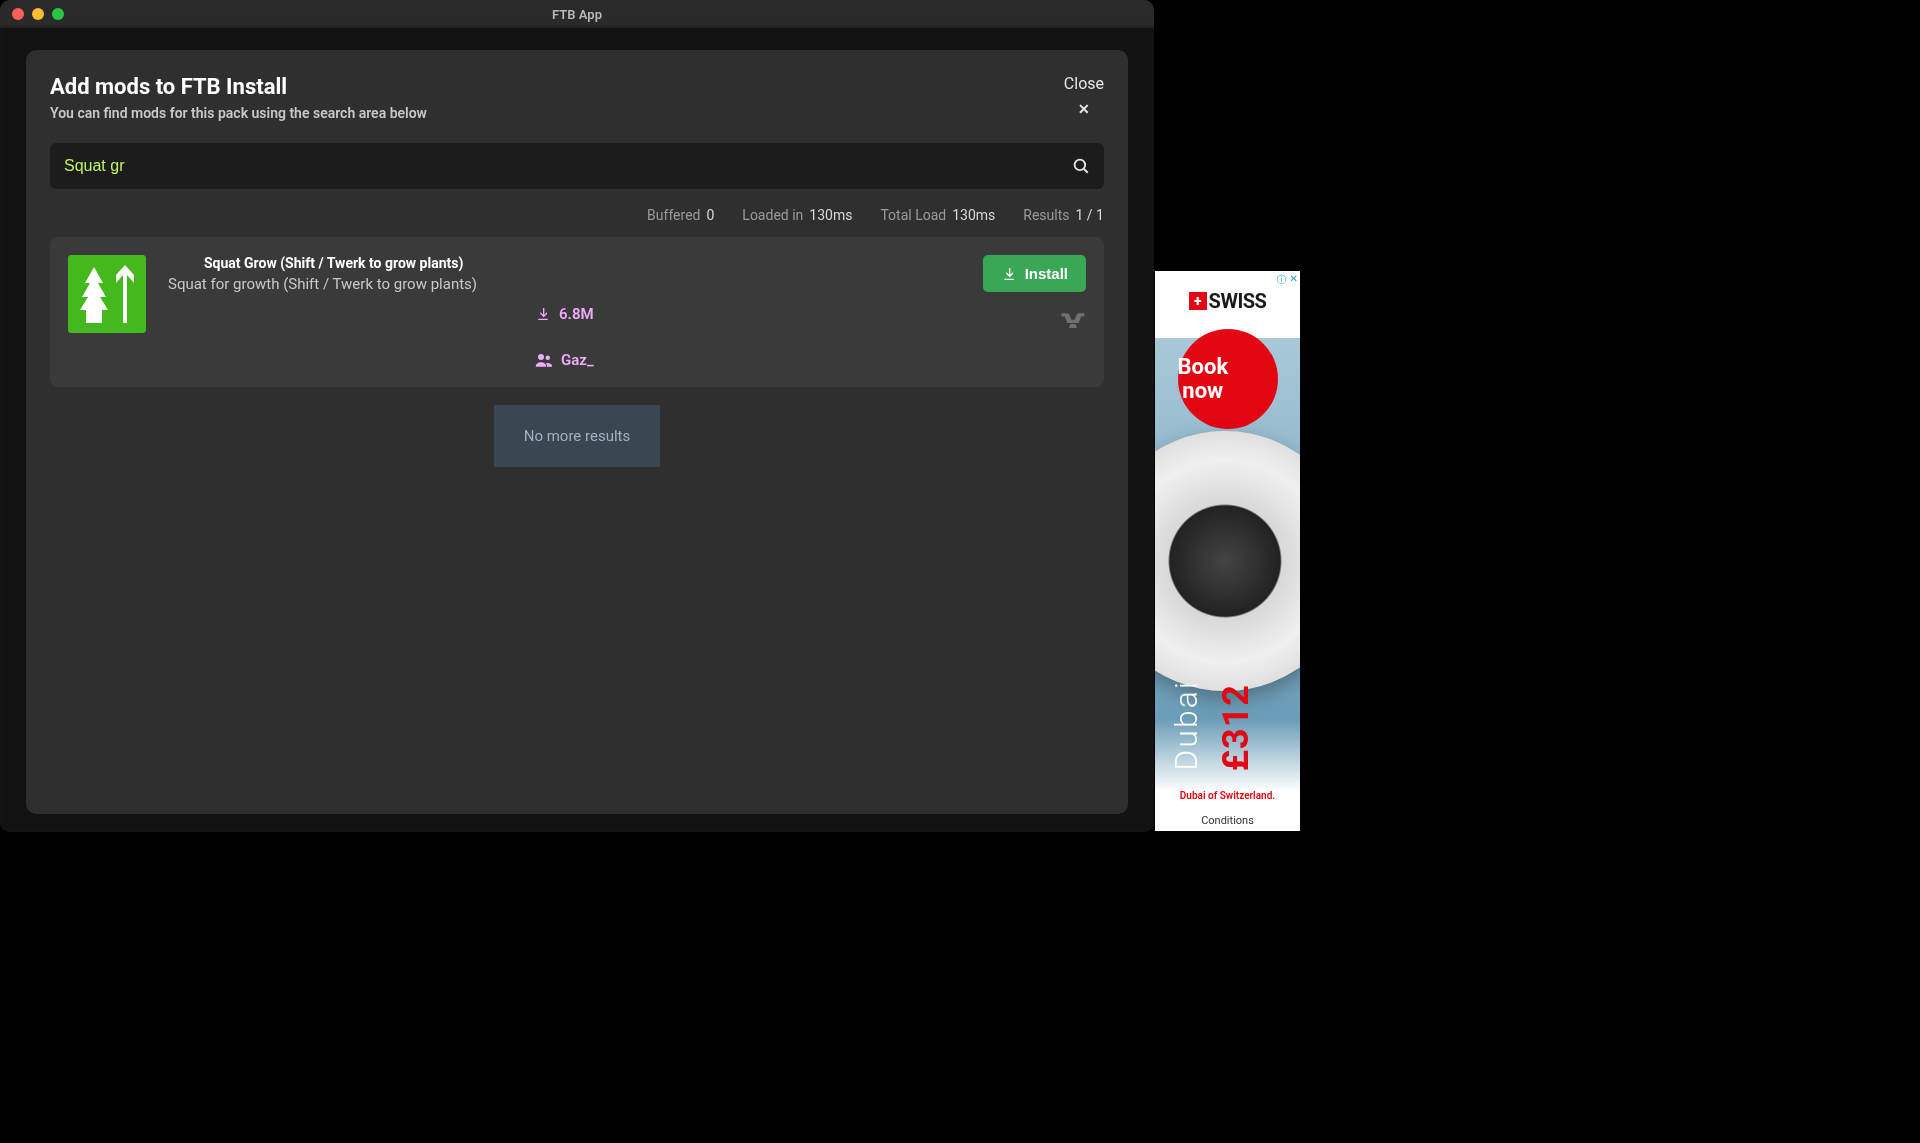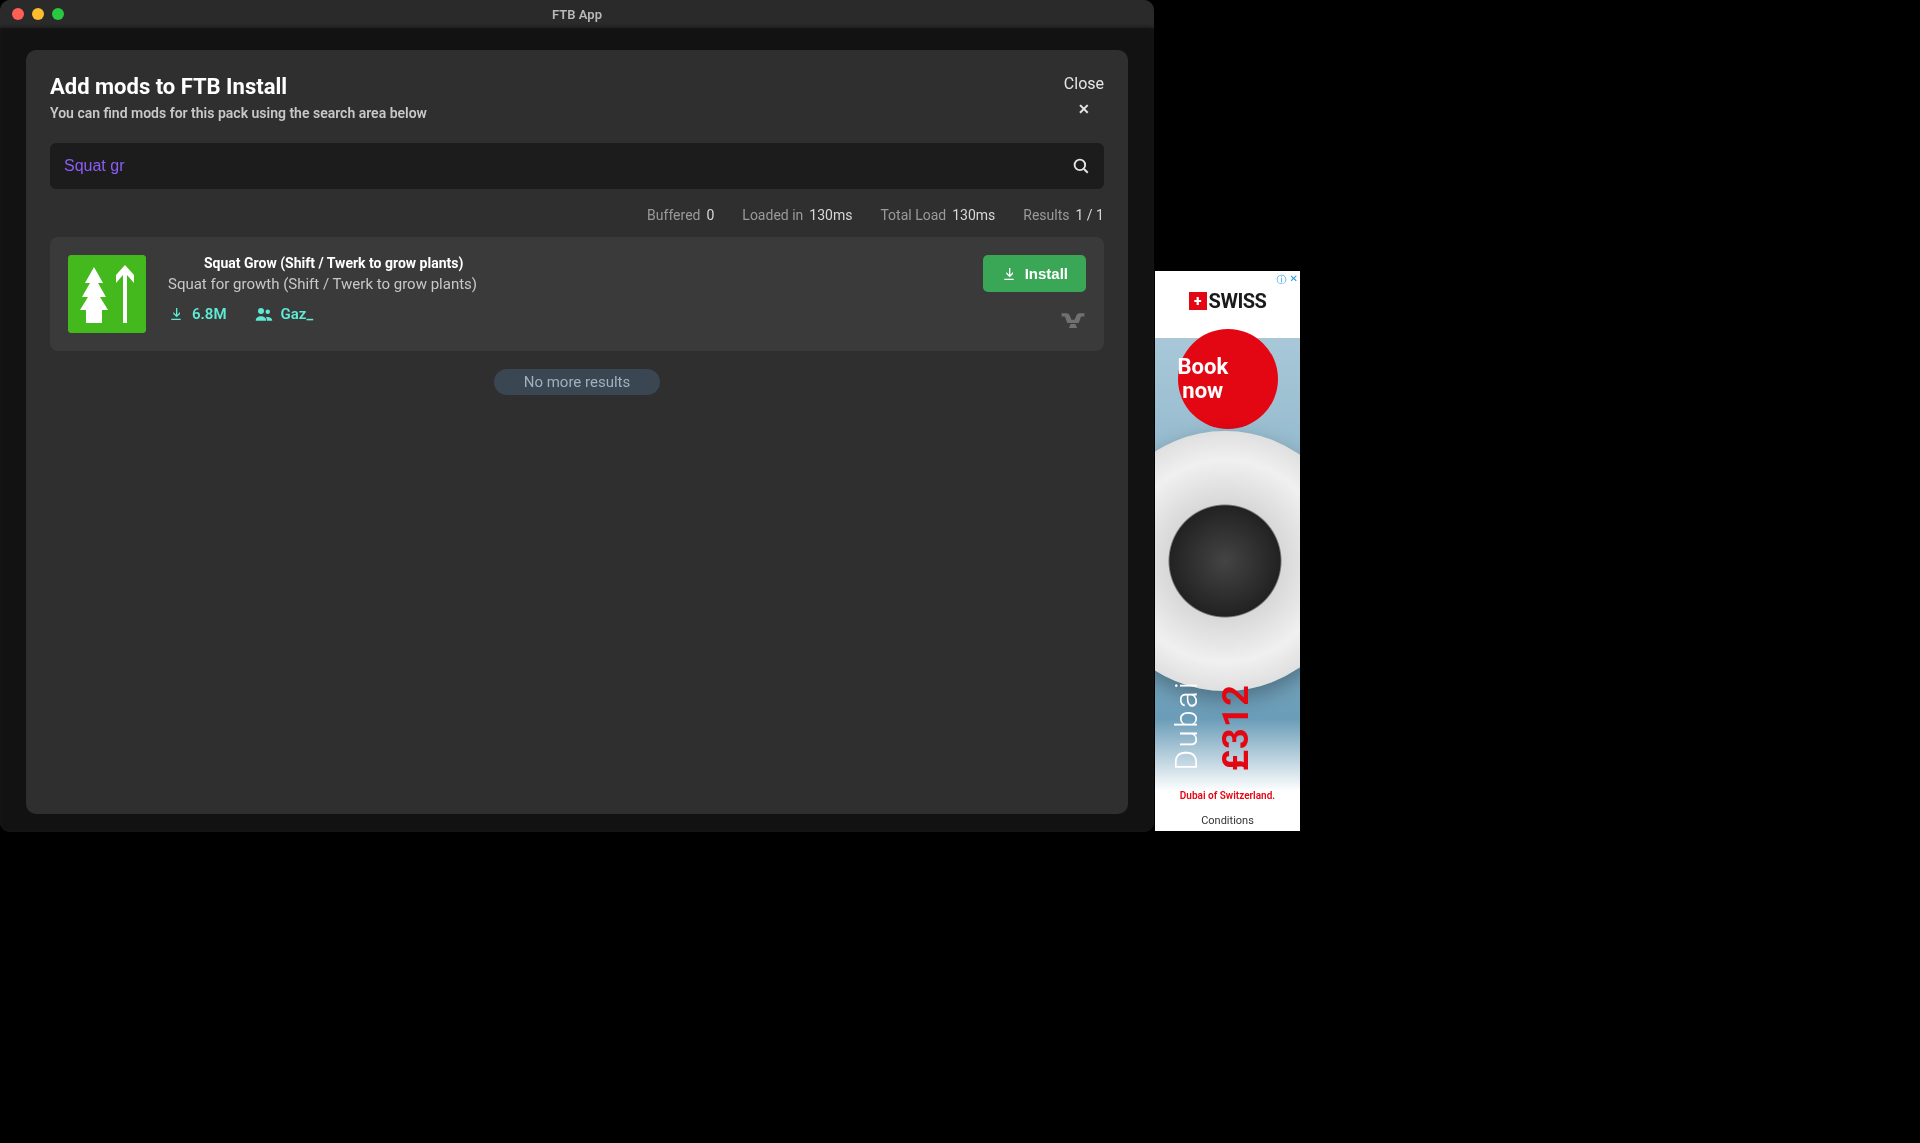--- a/index.html
+++ b/index.html
@@ -100,21 +100,21 @@
   height: 46px;
   display: flex;
   align-items: center;
   padding: 0 14px;
 }
 .search-input {
   flex: 1;
   background: transparent;
   border: none;
   outline: none;
-  color: #8b5cf6;
+  color: #bef264;
   font-size: 16px;
 }
 .search-input::placeholder { color: #888; }
 .search-icon { color: #e5e5e5; }
 .stats-row {
   margin-top: 18px;
   display: flex;
   justify-content: flex-end;
   gap: 28px;
   font-size: 14px;
@@ -140,23 +140,24 @@
   overflow: hidden;
 }
 .mod-body { flex: 1; }
 .mod-title { font-size: 14px; font-weight: 700; color: #fff; margin-left: 36px; }
 .mod-desc { margin-top: 4px; font-size: 15px; color: #c8c8c8; }
 .mod-meta {
   margin-top: 12px;
   display: flex;
   gap: 28px;
   align-items: center;
-  color: #5eead4;
+  color: #f0abfc;
   font-size: 15px;
   font-weight: 600;
+  flex-direction: column;
 }
 .meta-item { display: flex; align-items: center; gap: 8px; }
 .result-right {
   display: flex;
   flex-direction: column;
   align-items: flex-end;
   gap: 18px;
 }
 .install-btn {
   background: #3aa757;
@@ -172,22 +173,22 @@
   cursor: pointer;
 }
 .curseforge-icon {
   color: #888;
   opacity: 0.7;
 }
 .no-more {
   margin: 18px auto 0;
   background: #3a4652;
   color: #9fb0bf;
-  padding: 4px 30px;
-  border-radius: 16px;
+  padding: 22px 30px;
+  border-radius: 1px;
   font-size: 15px;
   width: fit-content;
 }
 
 
 .ad-container {
   position: absolute;
   left: 1155px;
   top: 271px;
   width: 145px;

